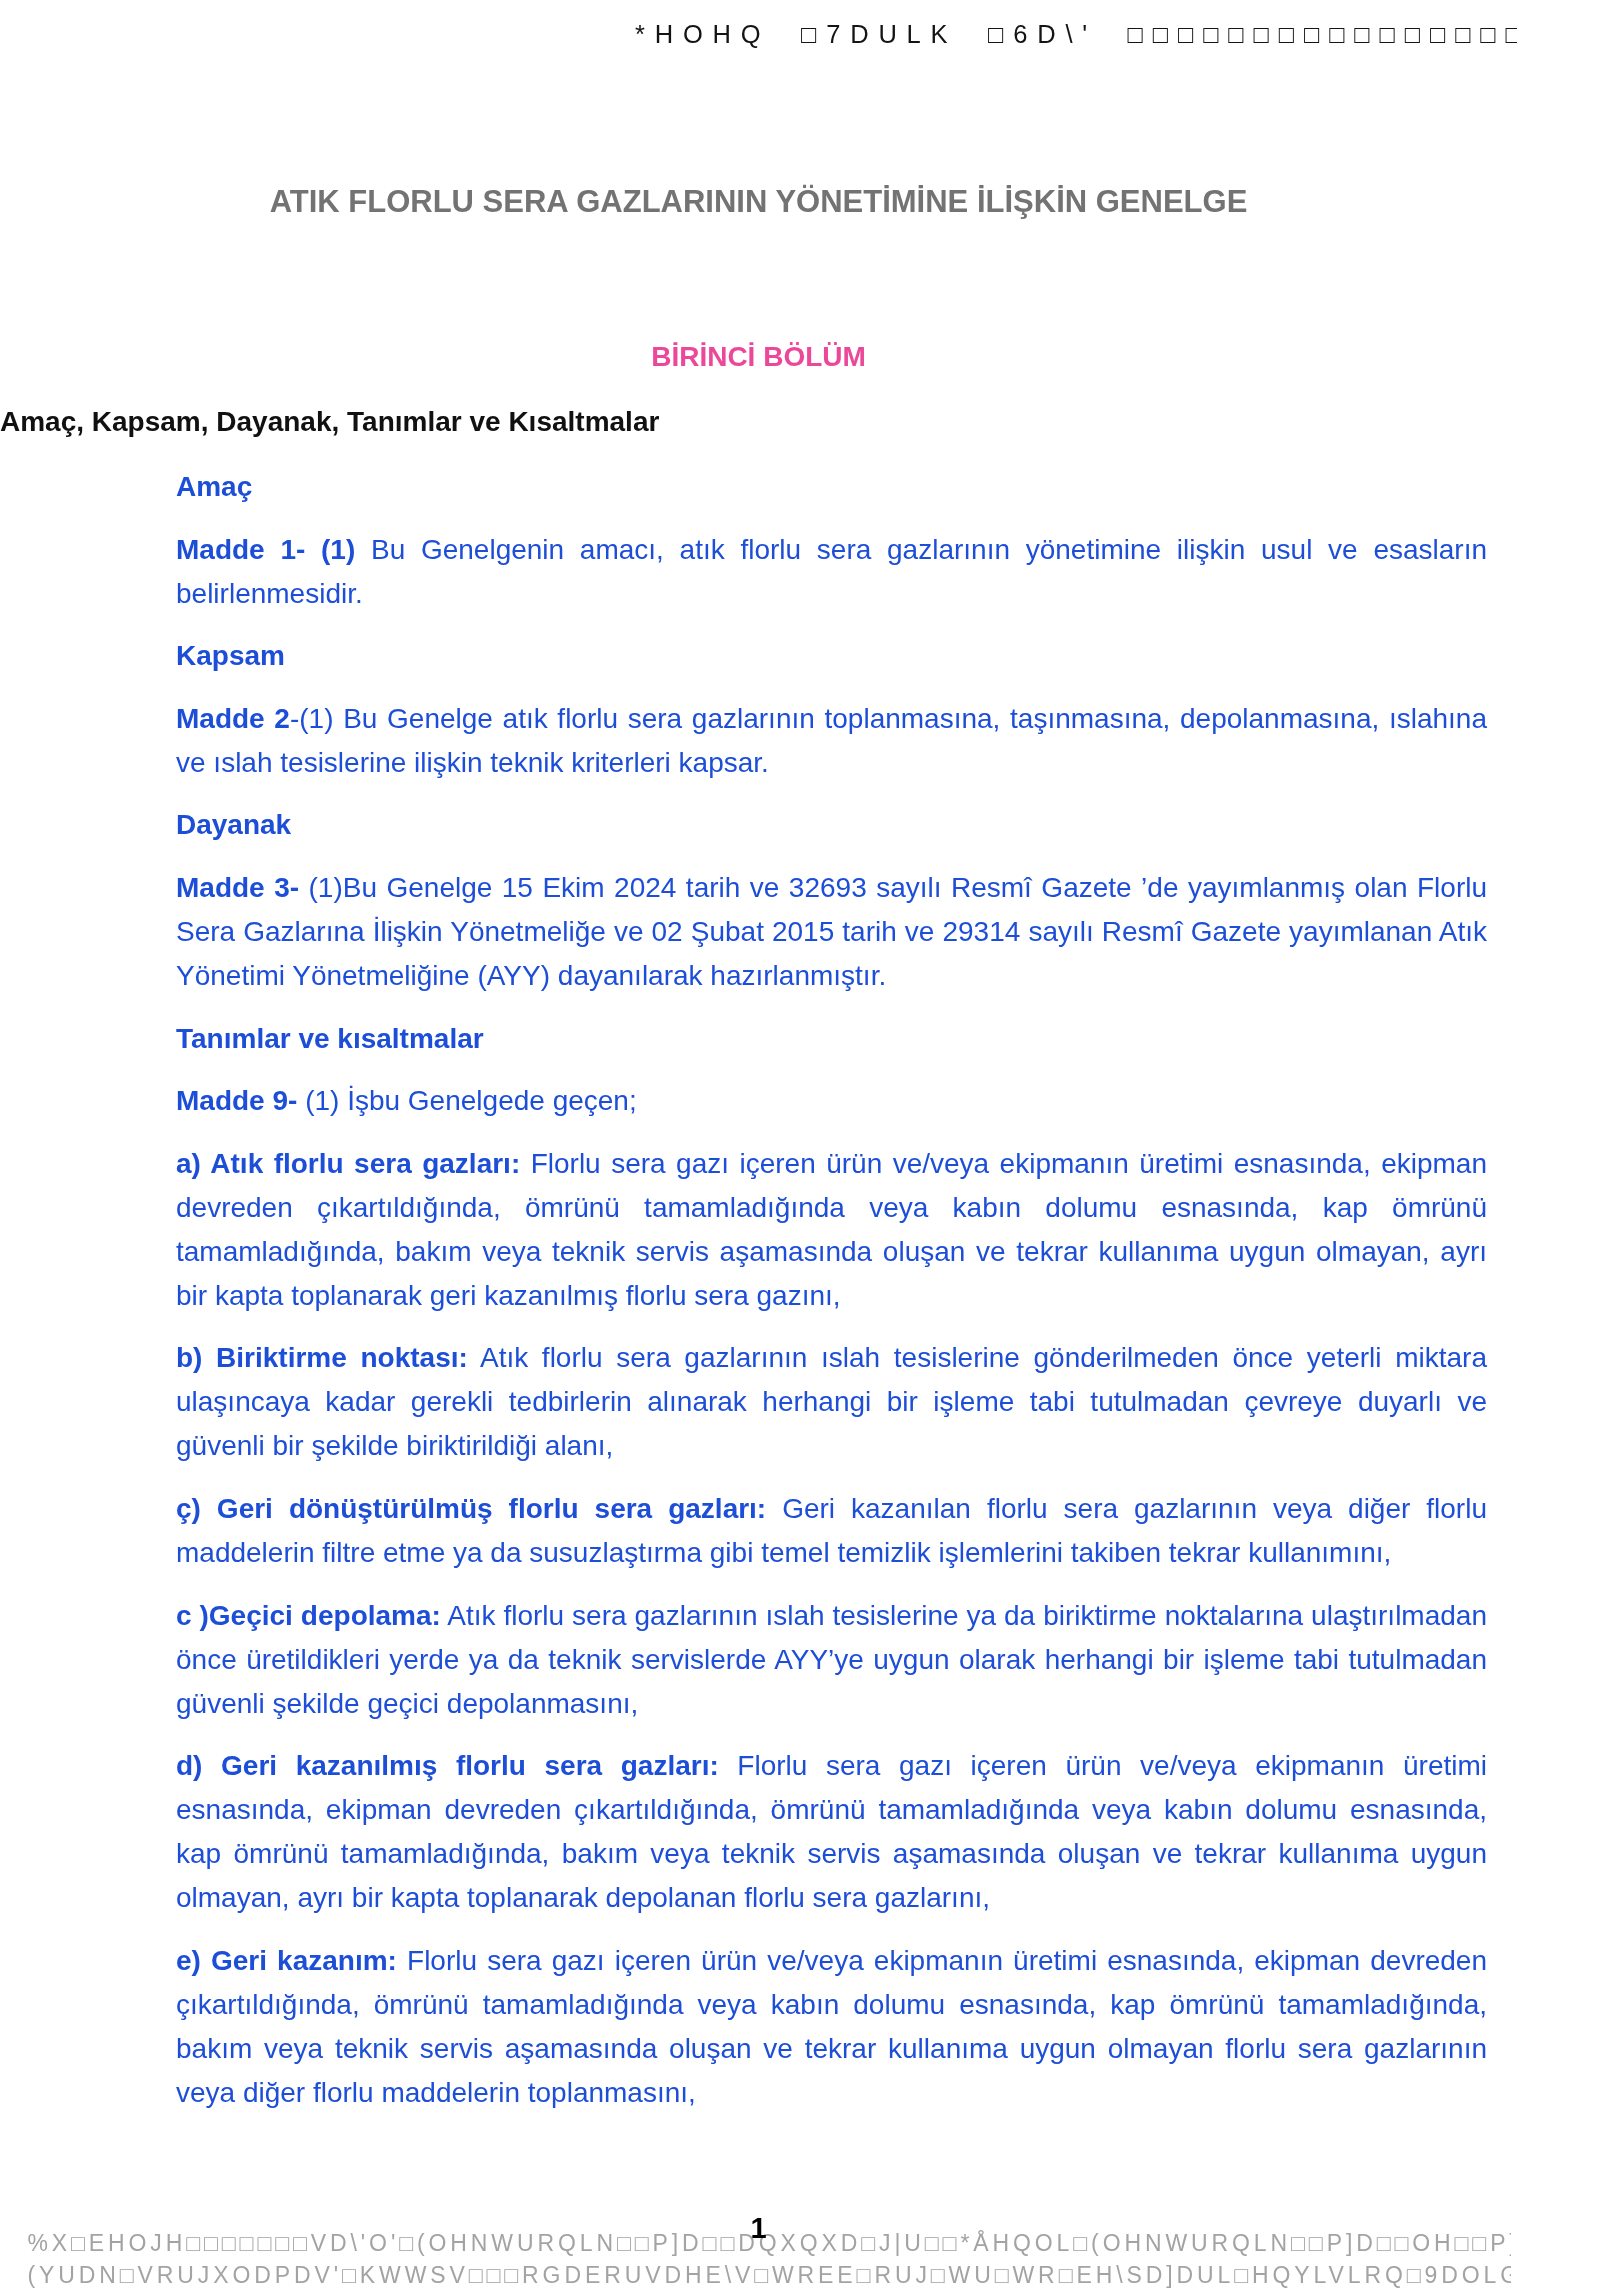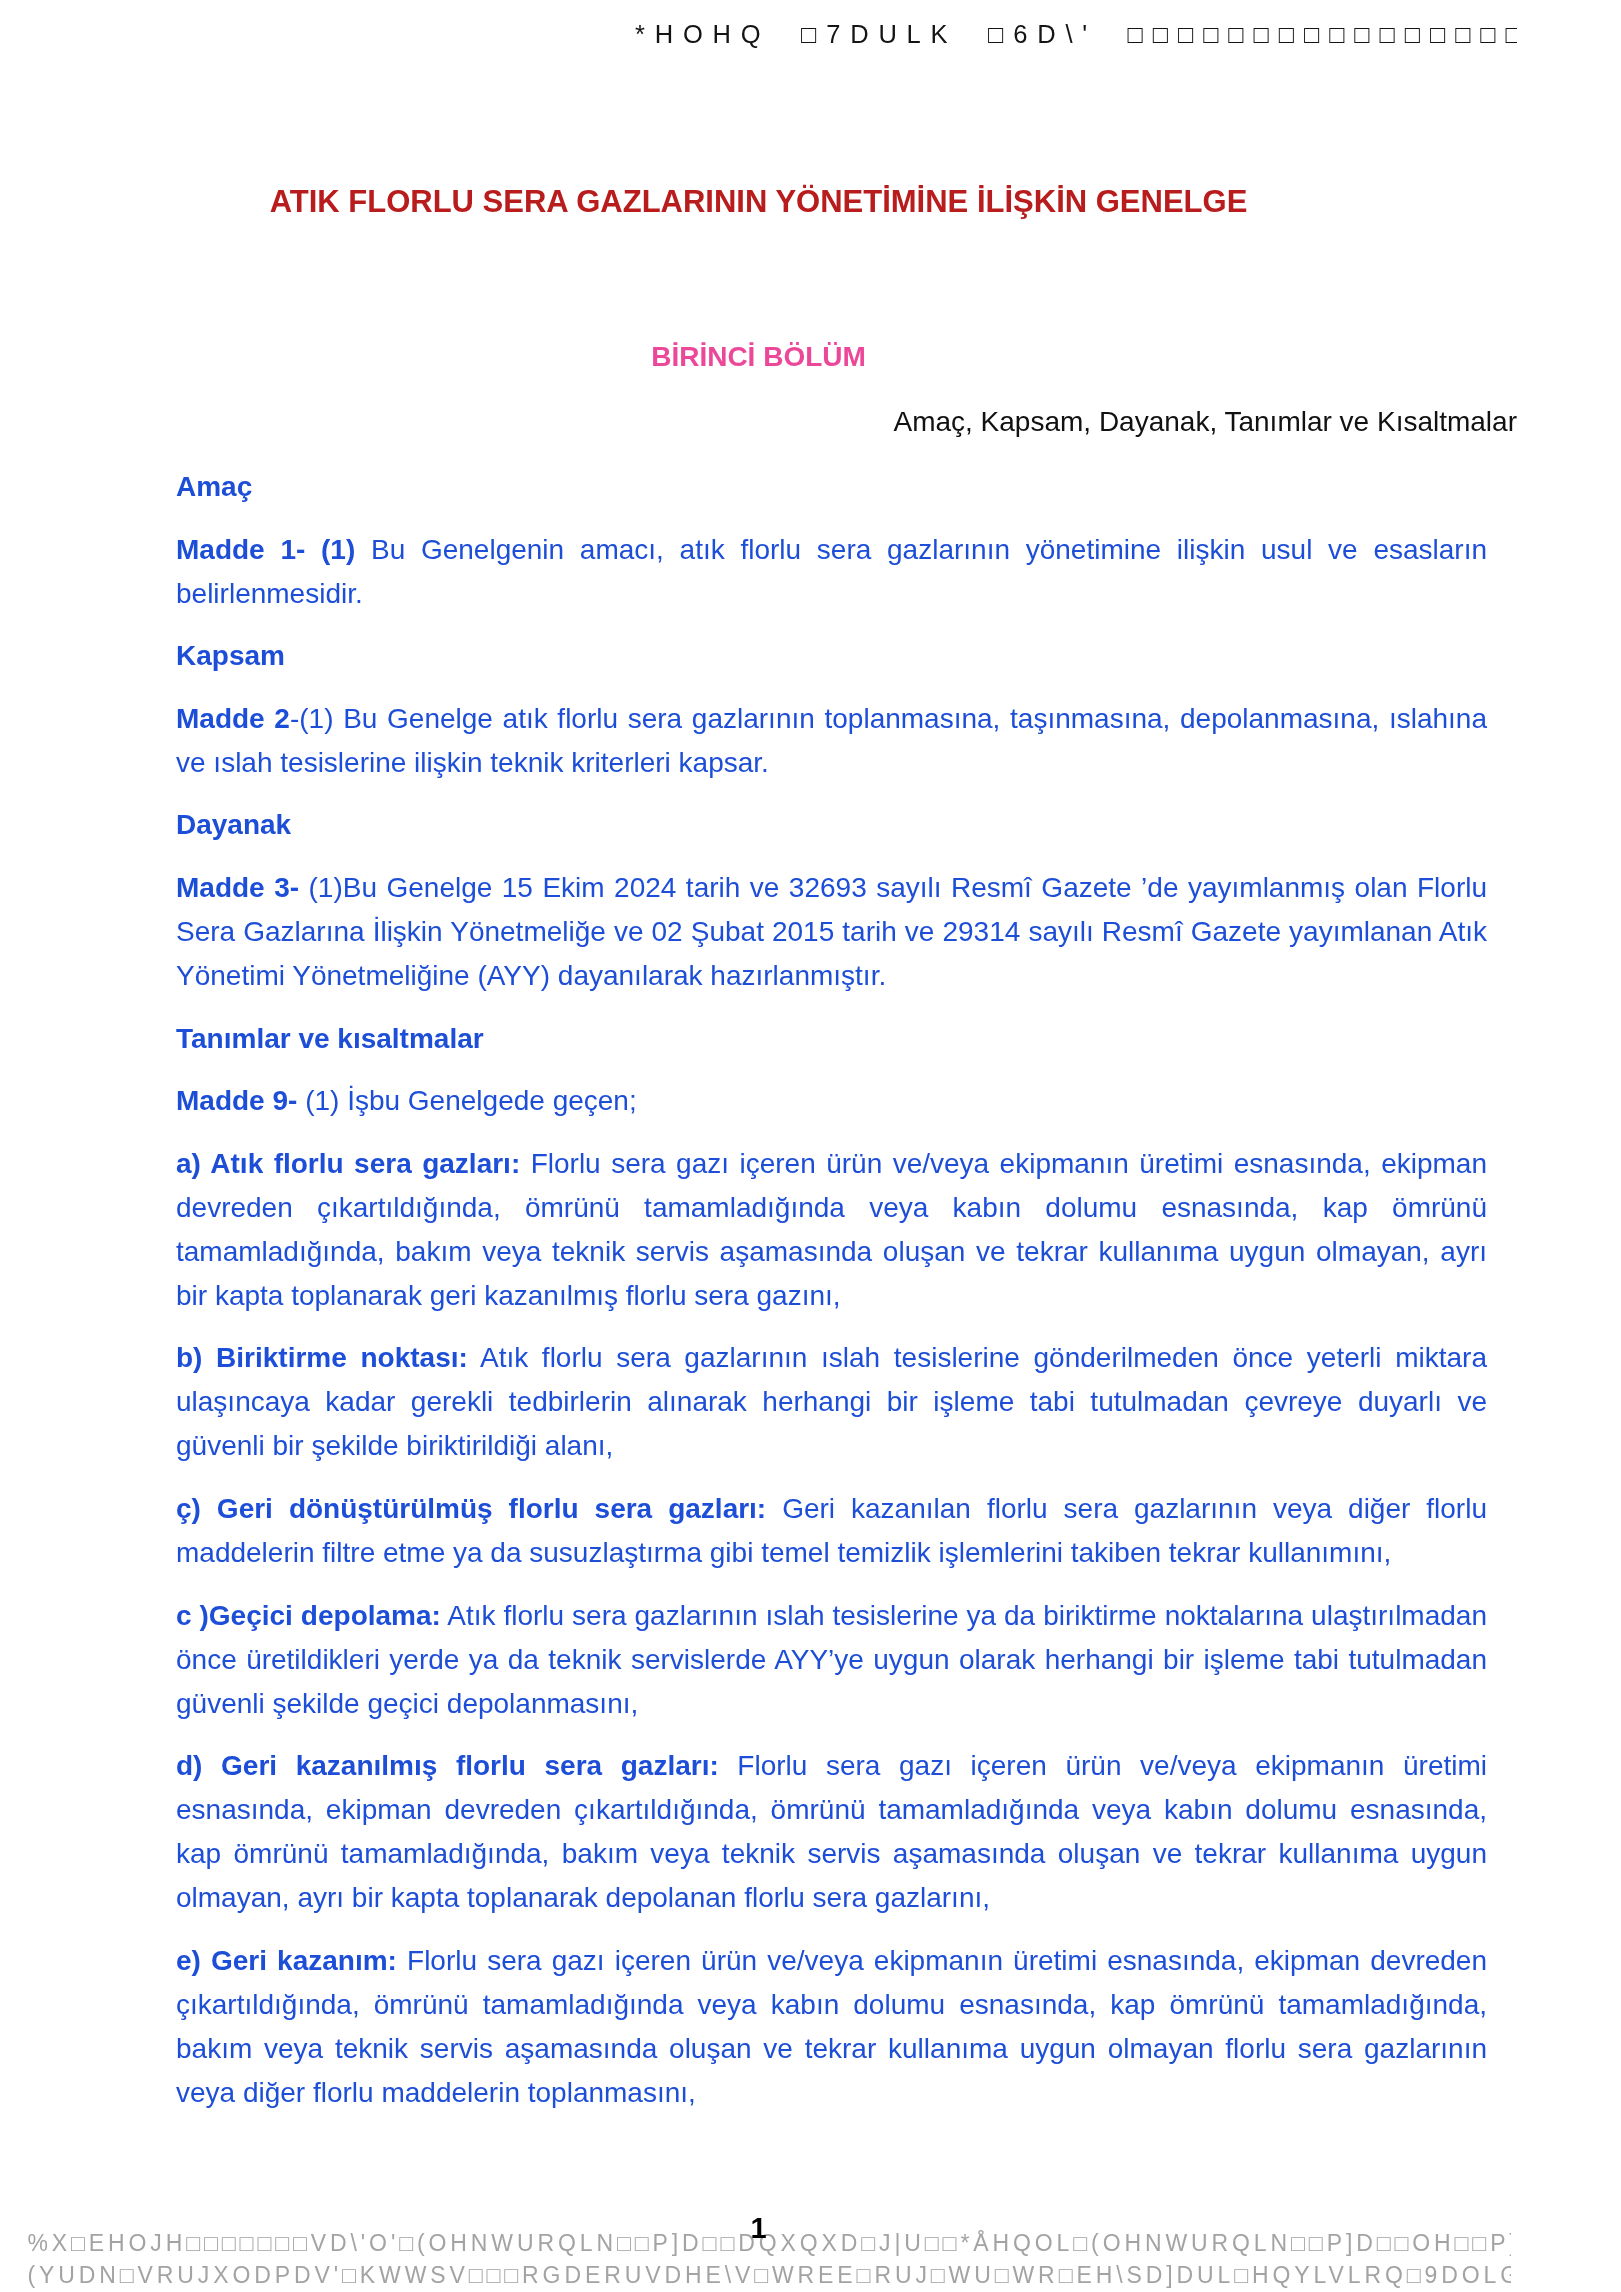--- a/index.html
+++ b/index.html
@@ -11,29 +11,29 @@
     color:#000;
     overflow:hidden;
   }
   .ref-header{
     position:absolute;top:19.6px;left:635px;
     font-size:25.5px;letter-spacing:9.8px;word-spacing:13.7px;
     color:#141414;white-space:nowrap;font-weight:400;
   }
   .doc-title{
     position:absolute;top:184px;left:0;width:100%;
-    text-align:center;font-weight:700;font-size:31px;color:#b91c1c;
+    text-align:center;font-weight:700;font-size:31px;color:#737373;
   }
   .chapter-heading{
     position:absolute;top:341px;left:0;width:100%;
     text-align:center;font-weight:700;font-size:28px;color:#ec4899;
   }
   .chapter-subheading{
     position:absolute;top:406px;left:0;width:100%;
-    text-align:right;font-weight:400;font-size:28px;color:#111;
+    text-align:left;font-weight:700;font-size:28px;color:#111;
   }
   .body-blocks{
     position:absolute;top:465px;left:176px;width:1311px;
     font-size:28px;line-height:44px;color:#1d4ed8;
   }
   .bhead{margin:0 0 18.6px 0;font-weight:700;text-align:left;}
   .bpara{margin:0 0 18.6px 0;text-align:justify;}
   .bpara .lead{font-weight:700;}
   .page-number{
     position:absolute;bottom:48px;left:50%;transform:translateX(-50%);

